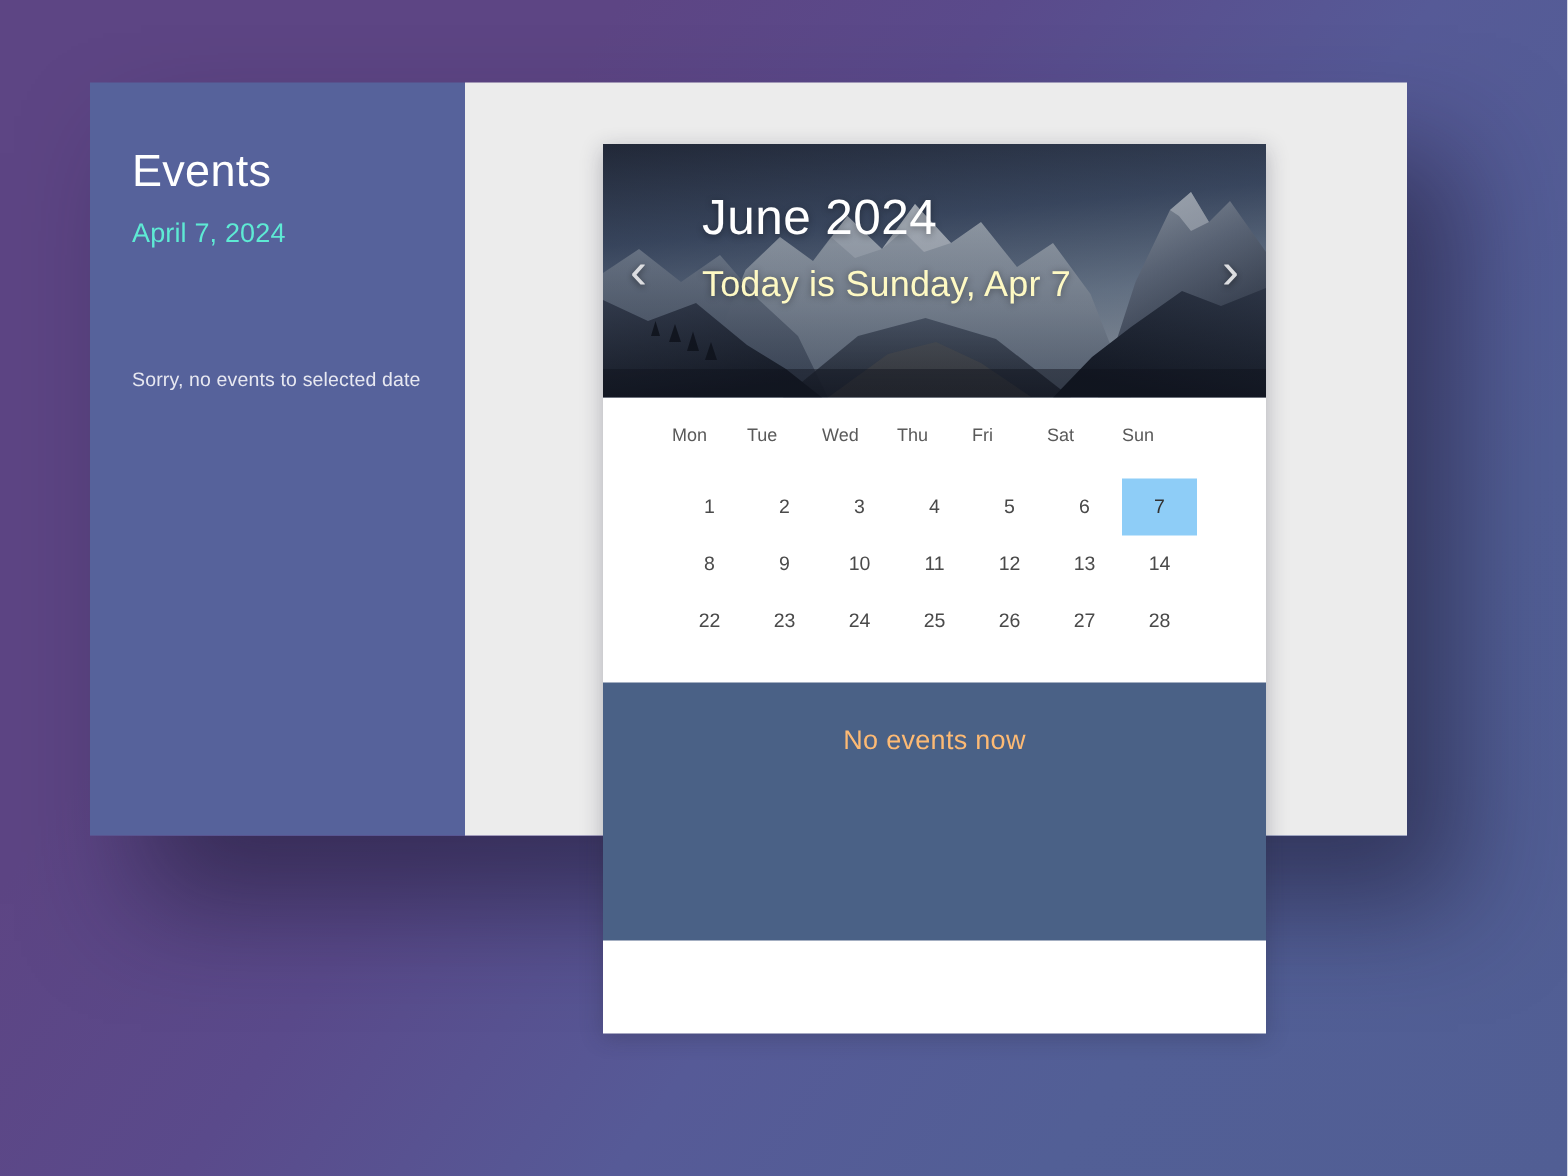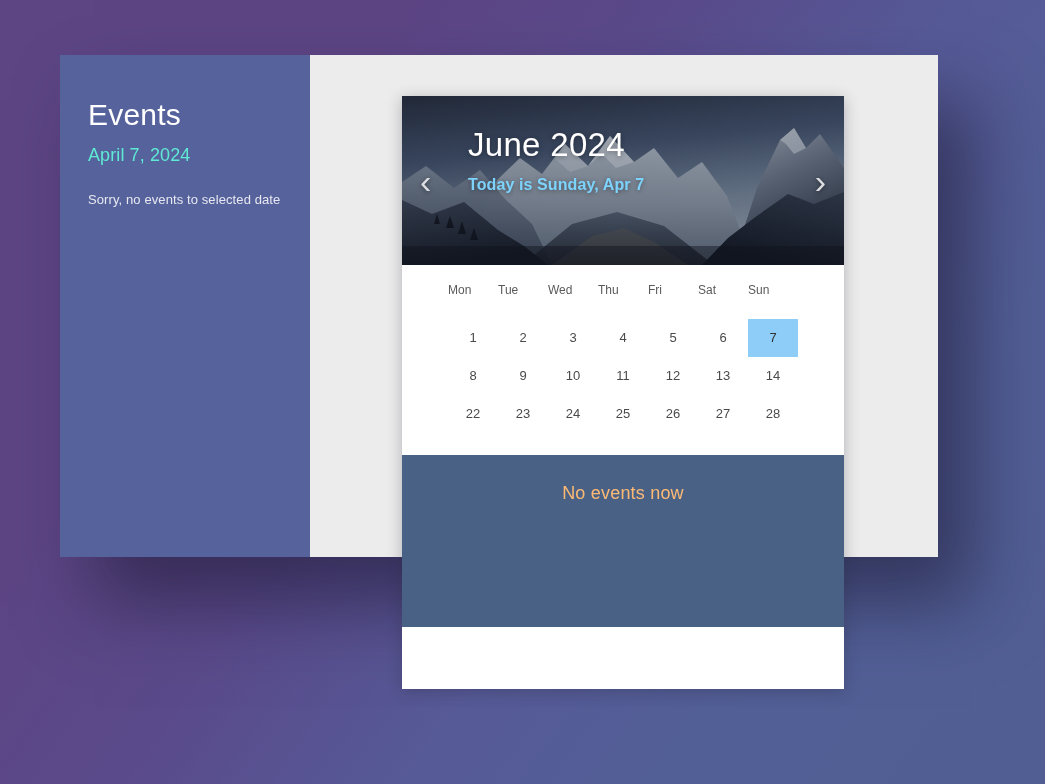--- a/index.html
+++ b/index.html
@@ -56,21 +56,21 @@
     color: #5eead4;
     font-size: 18px;
     font-weight: 400;
     margin-top: 14px;
     letter-spacing: 0.1px;
   }
   #sidebar-empty-msg {
     color: #e7e8f1;
     font-size: 13px;
     font-weight: 400;
-    margin-top: 26px;
+    margin-top: 79px;
     letter-spacing: 0.1px;
   }
 
   
   #main-area {
     flex: 1 1 auto;
     background: #ececec;
     position: relative;
   }
 
@@ -112,23 +112,23 @@
     color: #ffffff;
     font-size: 33px;
     font-weight: 400;
     letter-spacing: 0.3px;
     text-shadow: 0 1px 5px rgba(0,0,0,0.35);
   }
   #today-label {
     position: absolute;
     left: 66px;
     top: 80px;
-    color: #7dd3fc;
-    font-size: 16px;
-    font-weight: 700;
+    color: #fef9c3;
+    font-size: 24px;
+    font-weight: 400;
     letter-spacing: 0.1px;
     text-shadow: 0 1px 5px rgba(0,0,0,0.4);
   }
 
   .nav-arrow {
     position: absolute;
     top: 50%;
     transform: translateY(-50%);
     color: #dcdde0;
     font-size: 34px;

